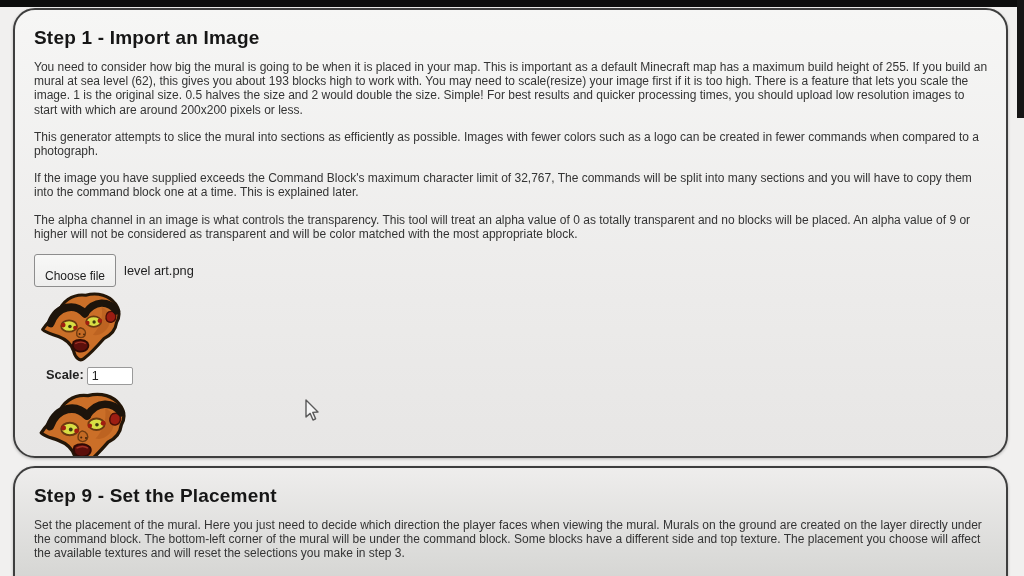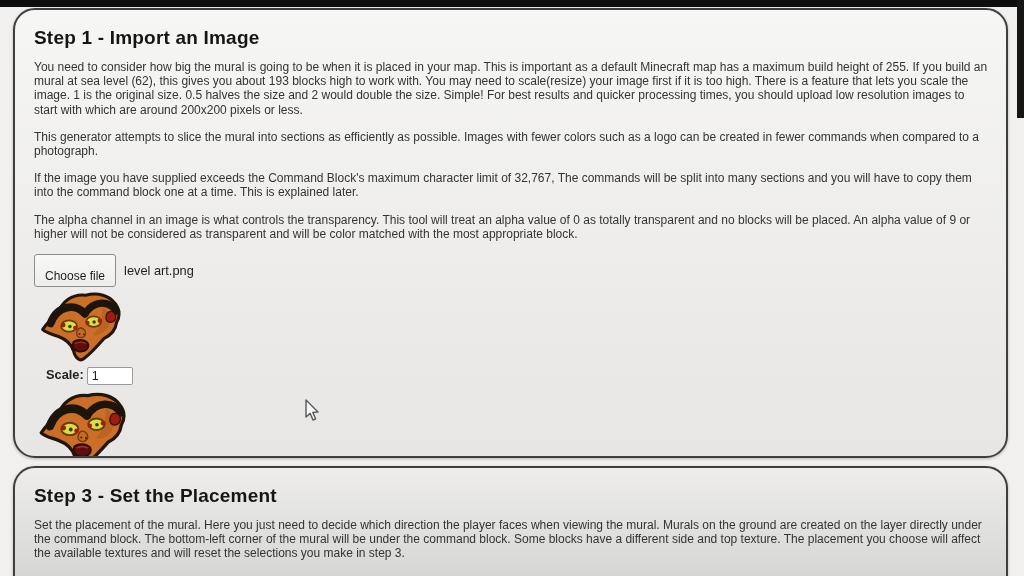--- a/index.html
+++ b/index.html
@@ -139,21 +139,21 @@
       <label class="scale-label">Scale:</label>
       <input type="text" class="scale-input" value="1" style="">
     </div>
 
     <svg class="preview preview-2" width="100" height="80">
       <use href="#goblin-face" width="100" height="80"></use>
     </svg>
   </section>
 
   <section class="panel step2">
-    <h1 class="sec-title">Step 3 - Set the Placement</h1>
+    <h1 class="sec-title">Step 9 - Set the Placement</h1>
     <p class="body-text">Set the placement of the mural. Here you just need to decide which direction the player faces when viewing the mural. Murals on the ground are created on the layer directly under the command block. The bottom-left corner of the mural will be under the command block. Some blocks have a different side and top texture. The placement you choose will affect the available textures and will reset the selections you make in step 3.</p>
   </section>
 
 </main>
 
 <svg class="cursor" width="18" height="26" viewBox="0 0 18 26">
   <path d="M4 2 L4 19 L8.2 15.4 L11 22 L13.6 20.8 L10.8 14.4 L16 14 Z" fill="#f5f5f5" stroke="#5a5a5a" stroke-width="1.4" stroke-linejoin="round"></path>
 </svg>
 
 </body></html>

